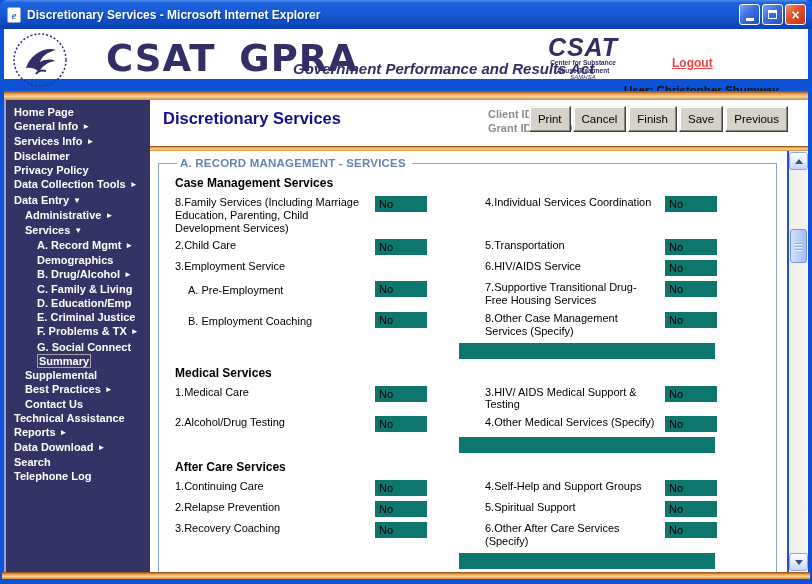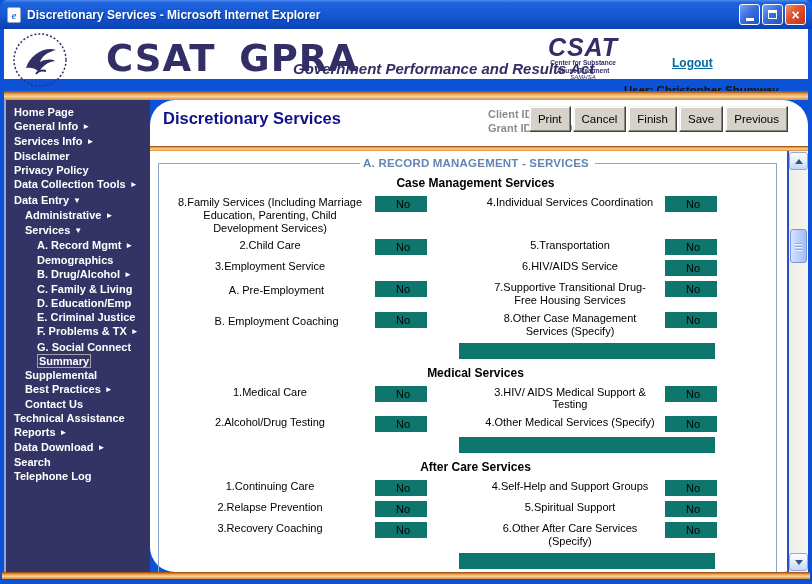--- a/index.html
+++ b/index.html
@@ -28,51 +28,51 @@
   .hhs-logo { position:absolute; left:8px; top:3px; width:56px; height:56px; }
   .brand { position:absolute; left:102px; top:8px; font-family:"DejaVu Sans",sans-serif;
     font-size:37px; font-weight:bold; color:#322e66; letter-spacing:1px; word-spacing:10px; }
   .tagline { position:absolute; left:289px; top:31px; font-style:italic; font-weight:bold;
     font-size:15px; color:#322e66; }
   .csat-seal { position:absolute; left:533px; top:6px; width:92px; text-align:center; color:#322e66; }
   .csat-seal .seal-name { font-style:italic; font-weight:bold; font-size:25px; line-height:24px; letter-spacing:1px; }
   .csat-seal .seal-line { font-size:6.5px; font-weight:bold; line-height:7.5px; }
   .csat-seal .seal-sub { font-size:6px; font-style:italic; line-height:7px; }
   .header-right { position:absolute; right:14px; top:7px; width:170px; }
-  .logout { display:inline-block; margin-left:48px; color:#0369a1; font-size:12px; font-weight:bold;
+  .logout { display:inline-block; margin-left:48px; color:#ef4444; font-size:12px; font-weight:bold;
     text-decoration:underline; cursor:pointer;margin-top:20px; }
   .user-label { margin-top:13px; font-size:11.5px; font-weight:bold; color:#111; white-space:nowrap; }
 
   
   .orange-bar { background:linear-gradient(180deg,#a85a14 0%,#a85a14 12%,#e89c4c 30%,#f9d49c 62%,#d98734 100%); }
   .bar-top { position:absolute; left:4px; right:4px; top:91px; height:9px; }
   .bar-bottom { position:absolute; left:2px; right:2px; top:572px; height:7px; }
 
   
   .main { position:absolute; left:4px; right:4px; top:100px; height:472px; display:flex; }
   .sidebar { width:146px; background:#333366; padding:5px 0 0 0; flex:none; border-left:2px solid #8ca6e0; }
   .nav-item { color:#fff; font-size:11px; font-weight:bold; line-height:14.1px; white-space:nowrap;
     padding-left:8px; cursor:pointer; }
   .nav-item.ind-1 { padding-left:19px; }
   .nav-item.ind-2 { padding-left:31px; }
   .nav-label.hl { border:1px solid #a3a3a3; padding:0 1px; }
   .nav-arrow { font-size:8px; margin-left:4px; vertical-align:1px; }
 
-  .content { flex:1; background:#fff; position:relative; display:flex; flex-direction:column;border-radius:25px; }
+  .content { flex:1; background:#fff; position:relative; display:flex; flex-direction:column; }
   .content-header { position:relative; height:46px; flex:none; }
   .page-title { position:absolute; left:13px; top:9px; font-size:16.5px; font-weight:bold; color:#10108c; }
   .ids { position:absolute; left:338px; top:7px; font-size:11px; font-weight:bold; color:#8c8c8c; line-height:14px; }
   .btn-row { position:absolute; right:20px; top:6px; display:flex; gap:2px; }
   .px-btn { background:#d6d2ca; border:1px solid #404040; border-top-color:#f4f2ee; border-left-color:#f4f2ee;
     box-shadow:inset -1px -1px 0 #8a867e, inset 1px 1px 0 #fff;
     font-family:"Liberation Sans",sans-serif; font-size:11.5px; color:#000; padding:4px 8px; height:26px; cursor:pointer; }
   .orange-rule { height:5px; flex:none; }
 
   .scroll-region { flex:1; display:flex; overflow:hidden; }
-  .form-col { flex:1; overflow:hidden;text-align:center; }
+  .form-col { flex:1; overflow:hidden; }
 
   fieldset.section { border:1px solid #89a7c8; margin:6px 10px 0 8px; padding:0 0 8px 16px; }
   fieldset.section legend { color:#6285b5; font-weight:bold; font-size:11.5px; letter-spacing:.2px;
     margin-left:2px; padding:0 6px 0 3px; }
   .group-heading { font-size:12px; font-weight:bold; color:#000; margin:7px 0 6px 0; }
   .form-row { display:grid; grid-template-columns:200px 110px 180px 1fr; margin-bottom:5px; }
   .cell-label { font-size:11px; color:#000; line-height:12.8px; padding-right:10px; }
   .cell-label.sub { padding-left:13px; padding-top:3px; }
   .field { width:52px; height:16px; background:#0f766e; font-size:11px; line-height:16px; padding-left:4px; color:#000; }
   .wide-row { margin:0 0 7px 284px; }

